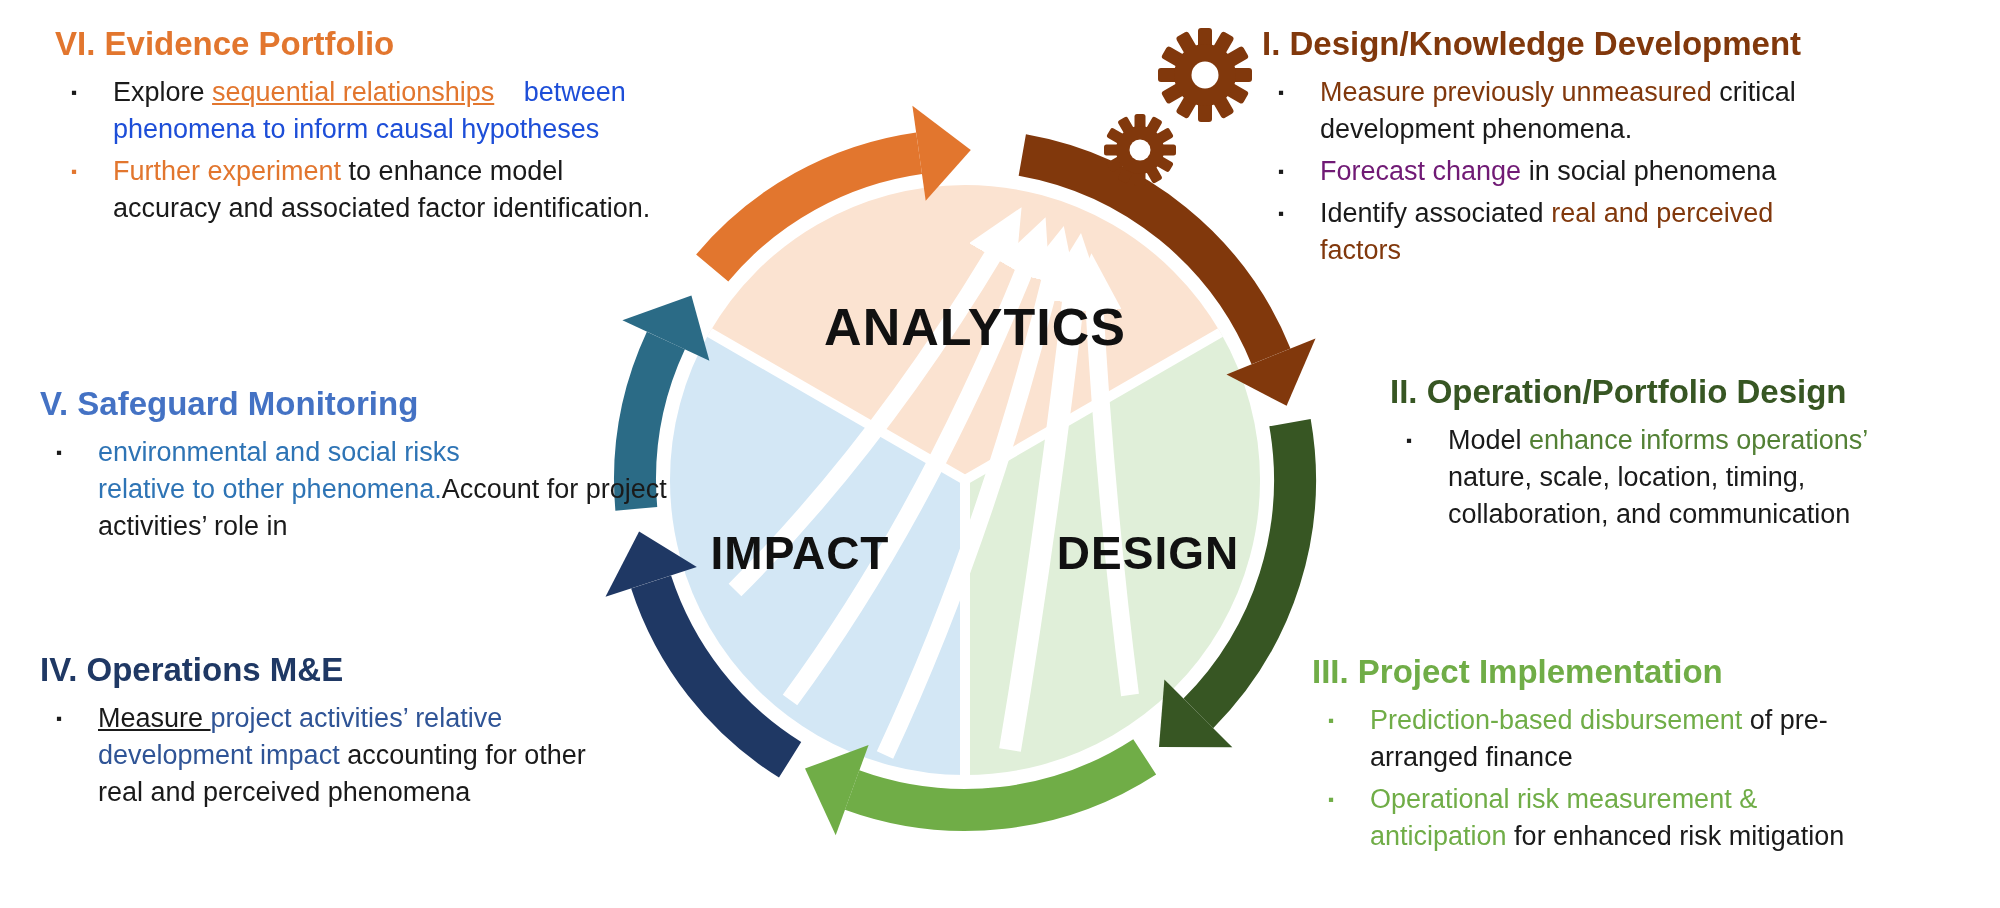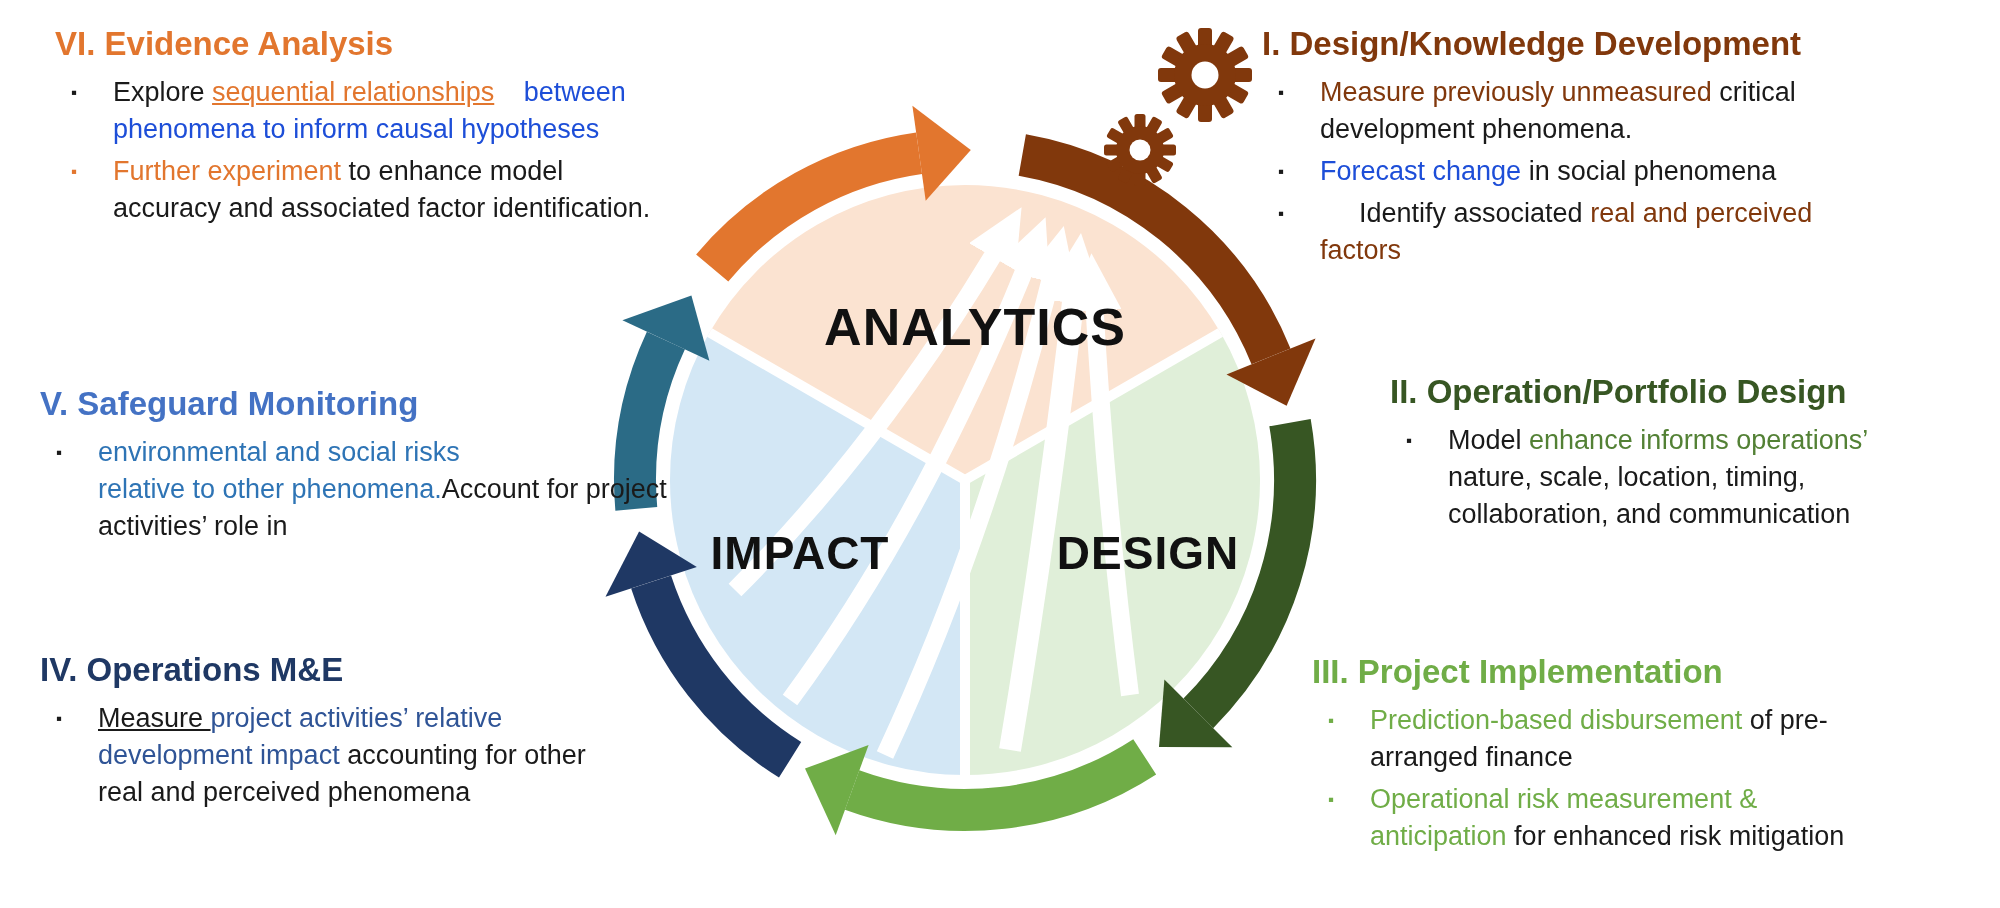--- a/index.html
+++ b/index.html
@@ -99,21 +99,21 @@
         </g>
       </g>
     </svg>
   </div>
 
   <div class="sector-label label-analytics">ANALYTICS</div>
   <div class="sector-label label-impact">IMPACT</div>
   <div class="sector-label label-design">DESIGN</div>
 
   <section class="tb tb-vi">
-    <h2 class="tb-title">VI. Evidence Analysis</h2>
+    <h2 class="tb-title">VI. Evidence Portfolio</h2>
     <ul>
         <li class="bullet">
           <span class="marker" style="color: rgb(26, 26, 26);">▪</span>
           <span class="btext"><span style="color: rgb(26, 26, 26);">Explore </span><span style="color: rgb(226, 118, 46); text-decoration: underline;">sequential relationships</span><span style="color: #1d4ed8; margin-left: 22px;"> between
 phenomena to inform causal hypotheses</span></span>
         </li>
         <li class="bullet">
           <span class="marker" style="color: rgb(226, 118, 46);">▪</span>
           <span class="btext"><span style="color: rgb(226, 118, 46);">Further experiment</span><span style="color: rgb(26, 26, 26);"> to enhance model
 accuracy and associated factor identification.</span></span>
@@ -124,25 +124,25 @@
   <section class="tb tb-i">
     <h2 class="tb-title">I. Design/Knowledge Development</h2>
     <ul>
         <li class="bullet">
           <span class="marker" style="color: rgb(26, 26, 26);">▪</span>
           <span class="btext"><span style="color: rgb(129, 56, 12);">Measure previously unmeasured</span><span style="color: rgb(26, 26, 26);"> critical
 development phenomena.</span></span>
         </li>
         <li class="bullet">
           <span class="marker" style="color: rgb(26, 26, 26);">▪</span>
-          <span class="btext"><span style="color: #1d4ed8; margin-top: 17px;">Forecast change</span><span style="color: rgb(26, 26, 26);"> in social phenomena</span></span>
+          <span class="btext"><span style="color: #701a75; margin-top: 17px;">Forecast change</span><span style="color: rgb(26, 26, 26);"> in social phenomena</span></span>
         </li>
         <li class="bullet">
           <span class="marker" style="color: rgb(26, 26, 26);">▪</span>
-          <span class="btext"><span style="color: rgb(26, 26, 26); margin-left: 39px;">Identify associated </span><span style="color: rgb(129, 56, 12);">real and perceived
+          <span class="btext"><span style="color: rgb(26, 26, 26);">Identify associated </span><span style="color: rgb(129, 56, 12);">real and perceived
 factors</span></span>
         </li>
       </ul>
   </section>
 
   <section class="tb tb-v">
     <h2 class="tb-title">V. Safeguard Monitoring</h2>
     <ul>
         <li class="bullet">
           <span class="marker" style="color: rgb(26, 26, 26);">▪</span>

